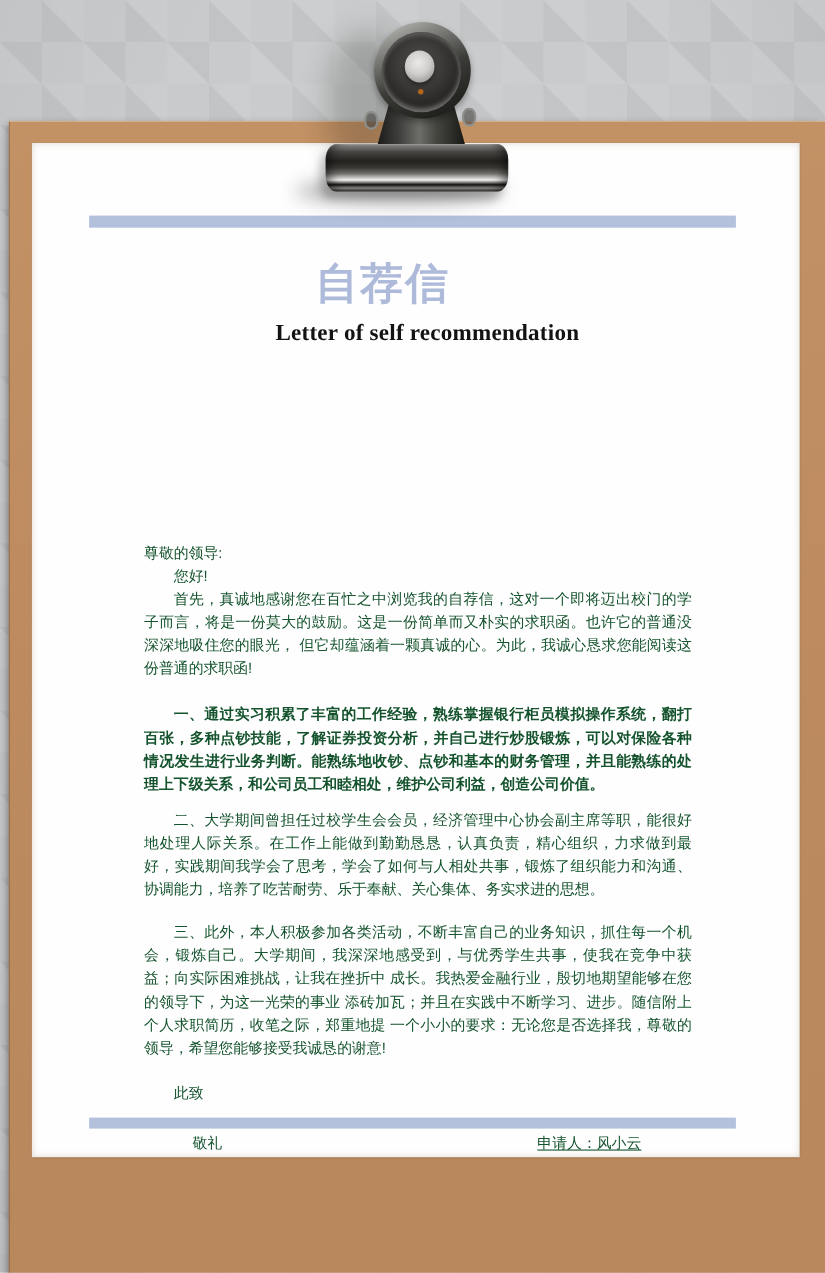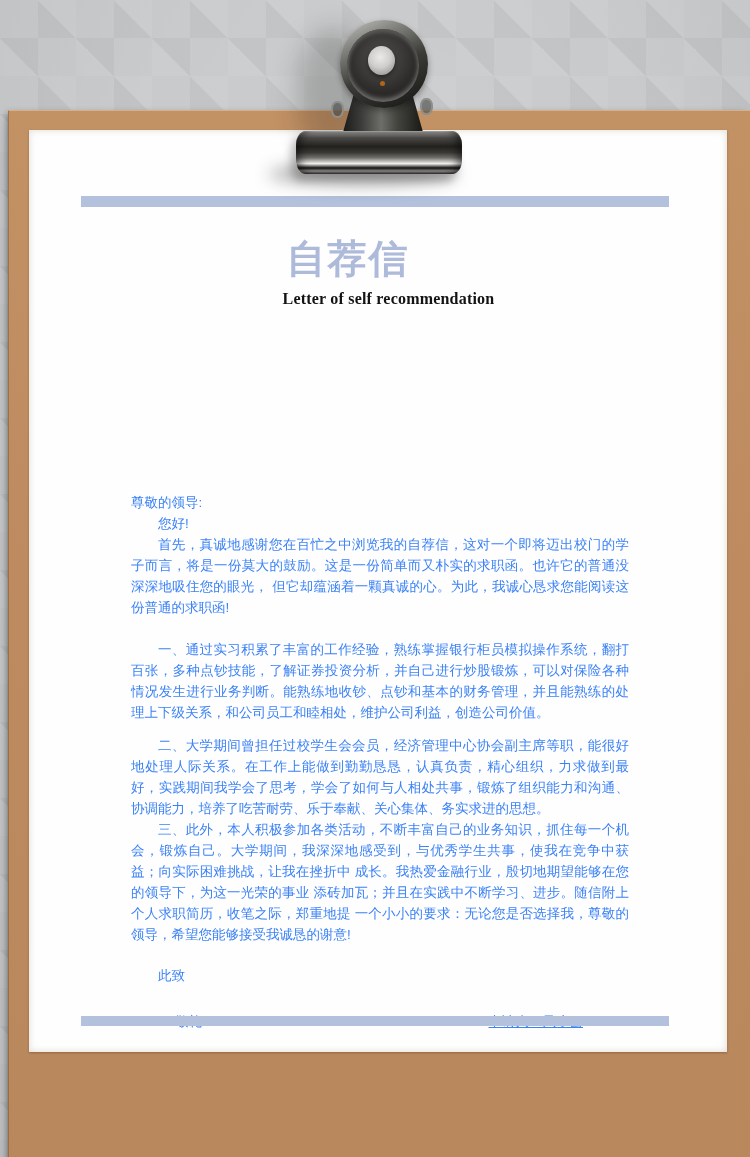--- a/index.html
+++ b/index.html
@@ -44,34 +44,34 @@
   .accent-bar.bottom{ top:886px; height:10px; }
   
   .heading{ position:absolute; top:108px; left:0; width:100%; text-align:center; }
   .heading h1{
     display:inline-block; position:relative; left:-30px;
     font-size:39px; font-weight:bold; letter-spacing:2px; line-height:1.1;
   }
   .heading h2{
     margin-top:9px;
     font-family:"Liberation Serif", serif;
-    font-size:16px; font-weight:bold; color:#131313; letter-spacing:0.2px;margin-left:21px;
+    font-size:21px; font-weight:bold; color:#131313; letter-spacing:0.2px;margin-left:21px;
   }
   
   .letter{
     position:absolute; left:102px; top:362px; width:498px;
-    font-size:13.5px; line-height:21px; color:#3b82f6;
+    font-size:13.5px; line-height:21px; color:#14532d;
   }
   .letter p{ text-align:justify; }
   .indent{ text-indent:2em; }
   .mb21{ margin-bottom:21px; }
   .mb20{ margin-bottom:20px; }
-  .mb18{ }
+  .mb18{ margin-bottom:18px; }
   .mb15{ margin-bottom:25px; }
-  .mb12{ margin-bottom:12px; }
+  .mb12{ margin-bottom:12px;font-weight:bold; }
   .mb11{ margin-bottom:11px;margin-left:44px; }
   .sig-row{ display:flex; align-items:baseline; }
   .sig-row .applicant{ margin-left:auto; margin-right:46px; white-space:pre;text-decoration:underline; }
   .date-row{ text-align:right; white-space:pre; }
   
   .clip{ position:absolute; left:0; top:0; z-index:5; }
   .clip-wall-shadow{
     position:absolute; left:296px; top:28px; width:74px; height:130px;
     background:rgba(20,18,16,0.20); border-radius:50%; filter:blur(12px); z-index:3;
   }

